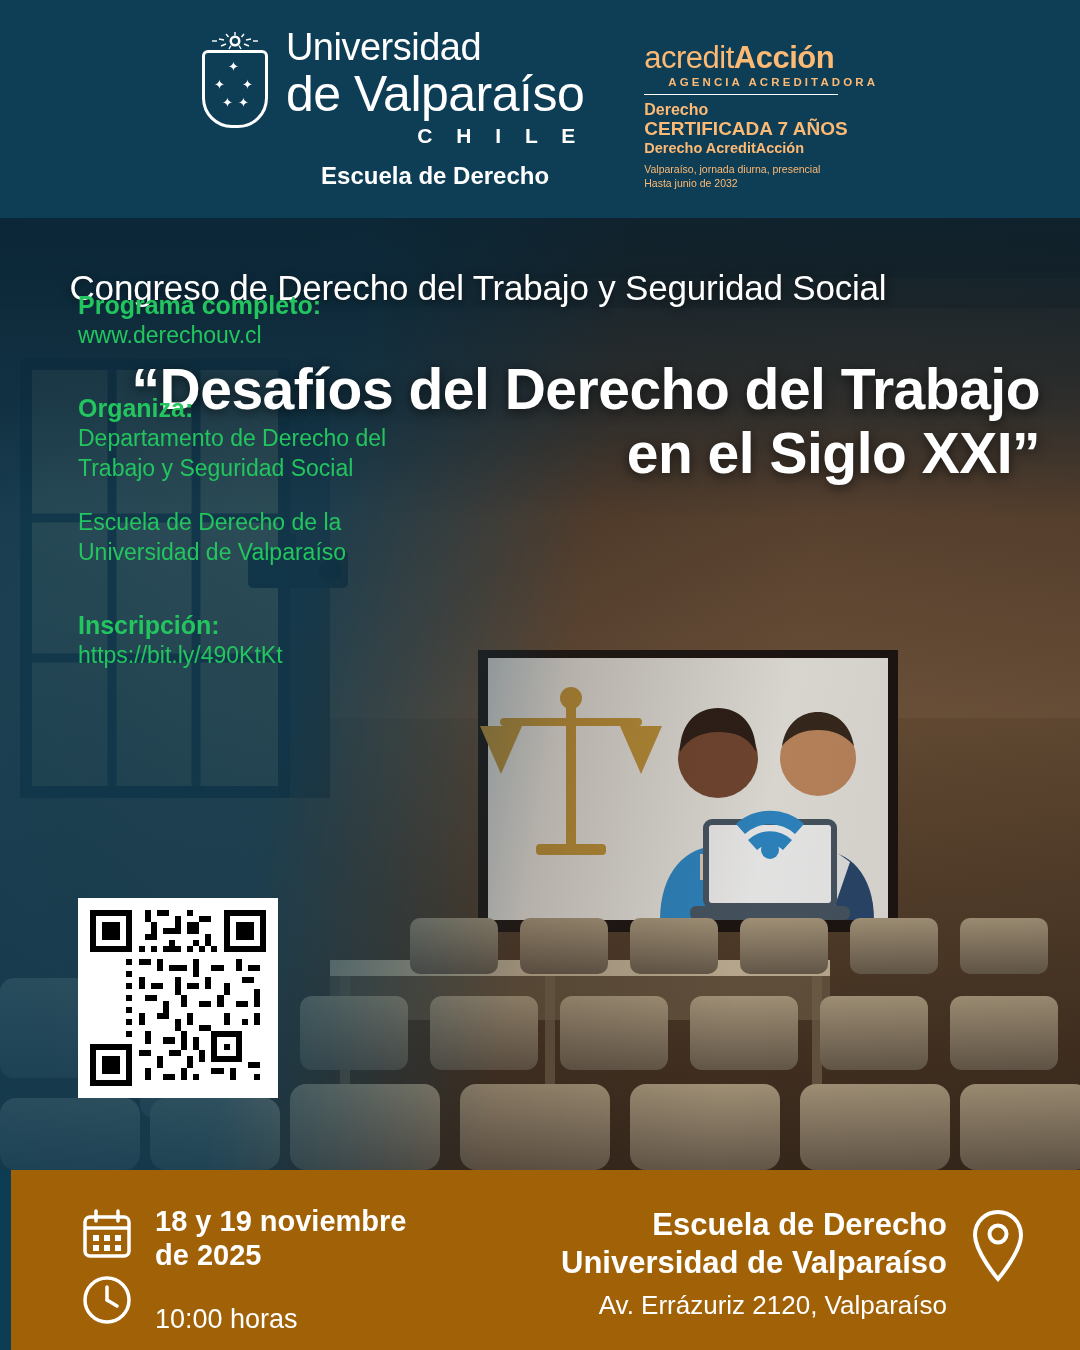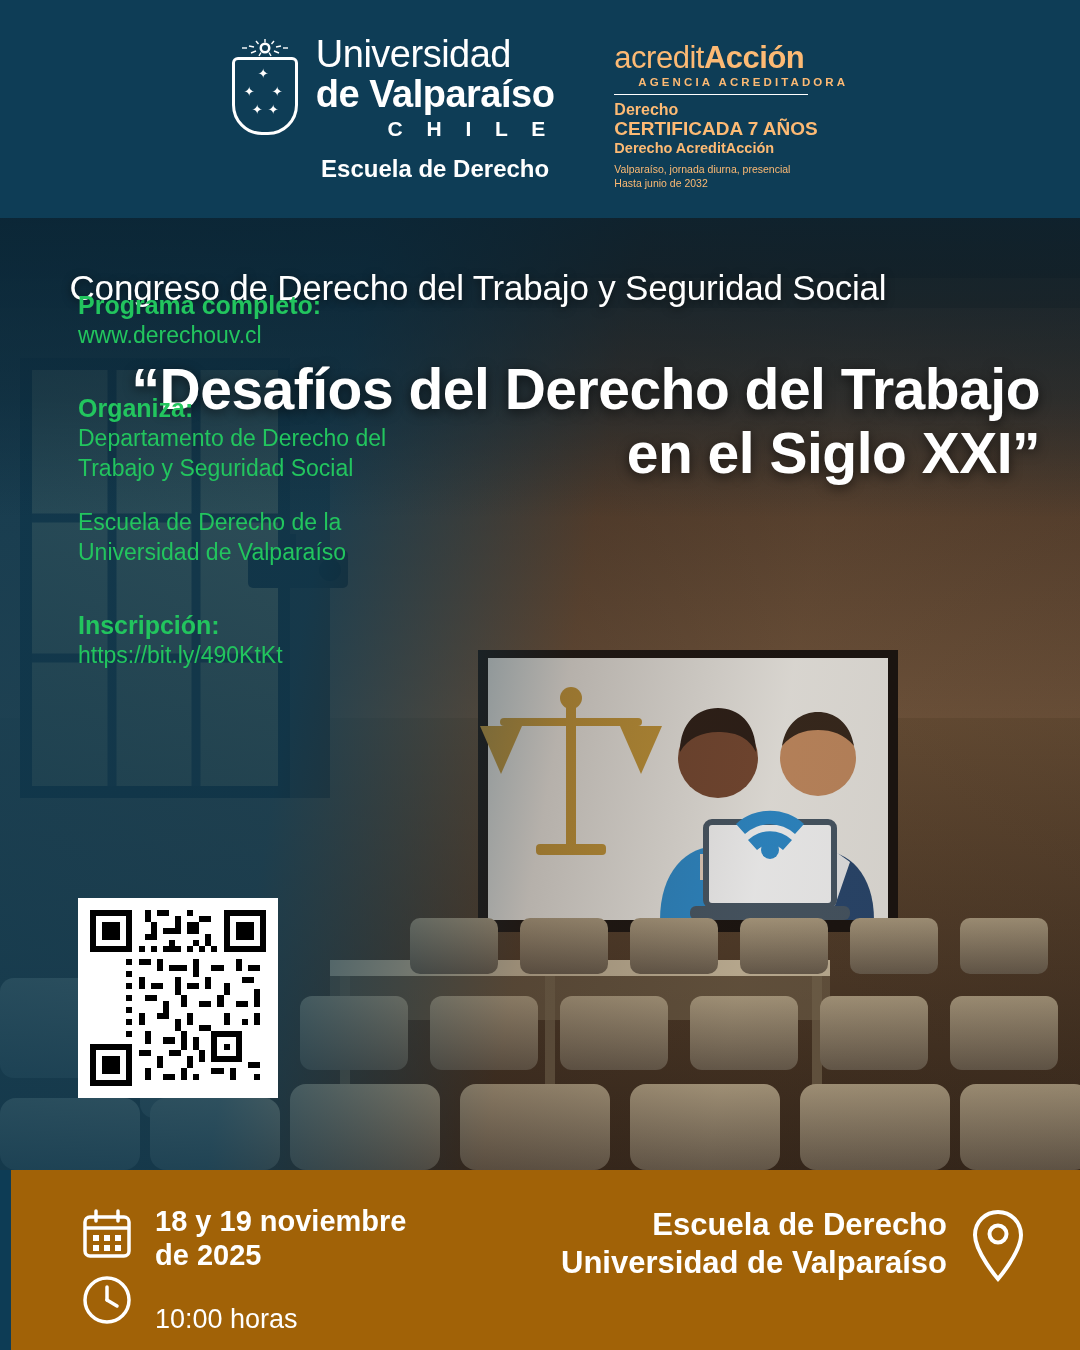--- a/index.html
+++ b/index.html
@@ -31,21 +31,21 @@
   .uv-shield .shield-body {
     position:absolute; top:6px; left:0; width:66px; height:78px;
     border:3px solid #ffffff;
     border-radius:6px 6px 30px 30px;
   }
   .uv-shield .star {
     position:absolute; color:#fff; font-size:13px; line-height:1;
   }
   .uv-text { color:#ffffff; }
   .uv-text .l1 { font-size:38px; font-weight:normal; letter-spacing:-0.5px; line-height:1.05; }
-  .uv-text .l2 { font-size:38px; font-weight:bold; letter-spacing:-0.5px; line-height:1.05;text-align:right; }
+  .uv-text .l2 { font-size:50px; font-weight:normal; letter-spacing:-0.5px; line-height:1.05;text-align:right; }
   .uv-text .l3 { font-size:21px; font-weight:bold; letter-spacing:9px; text-align:right; margin-top:3px; }
   .uv-text .l4 { font-size:24px; font-weight:bold; text-align:center; margin-top:14px; }
 
   .acred { color:#fdba74; margin-top:14px; }
   .acred .brand { font-size:31px; font-weight:bold; letter-spacing:-0.5px; line-height:1; }
   .acred .brand .lower { font-weight:normal; }
   .acred .agency { font-size:11.5px; font-weight:bold; letter-spacing:3.1px; margin-top:3px;margin-left:24px; }
   .acred .hr { height:1px; background:#ffffff; margin:6px 0 7px 0; width:194px; }
   .acred .d1 { font-size:16px; font-weight:bold; line-height:1.05; }
   .acred .d2 { font-size:19px; font-weight:bold; line-height:1.1; }
@@ -454,20 +454,21 @@
         <div class="d-main">18 y 19 noviembre</div>
         <div class="d-main">de 2025</div>
         <div class="d-time">10:00 horas</div>
       </div>
     </div>
 
     <div class="footer-right">
       <div class="place-block">
         <div class="p1">Escuela de Derecho</div>
         <div class="p2">Universidad de Valparaíso</div>
+        <div class="p3">Av. Errázuriz 2120, Valparaíso</div>
       </div>
       <svg width="62" height="80" viewBox="0 0 62 80">
         <path d="M31 6c-13 0-23 10-23 23 0 17 23 44 23 44s23-27 23-44C54 16 44 6 31 6z" fill="none" stroke="#ffffff" stroke-width="4"></path>
         <circle cx="31" cy="28" r="8.5" fill="none" stroke="#ffffff" stroke-width="4"></circle>
       </svg>
     </div>
   </div>
 
 </div>
 

